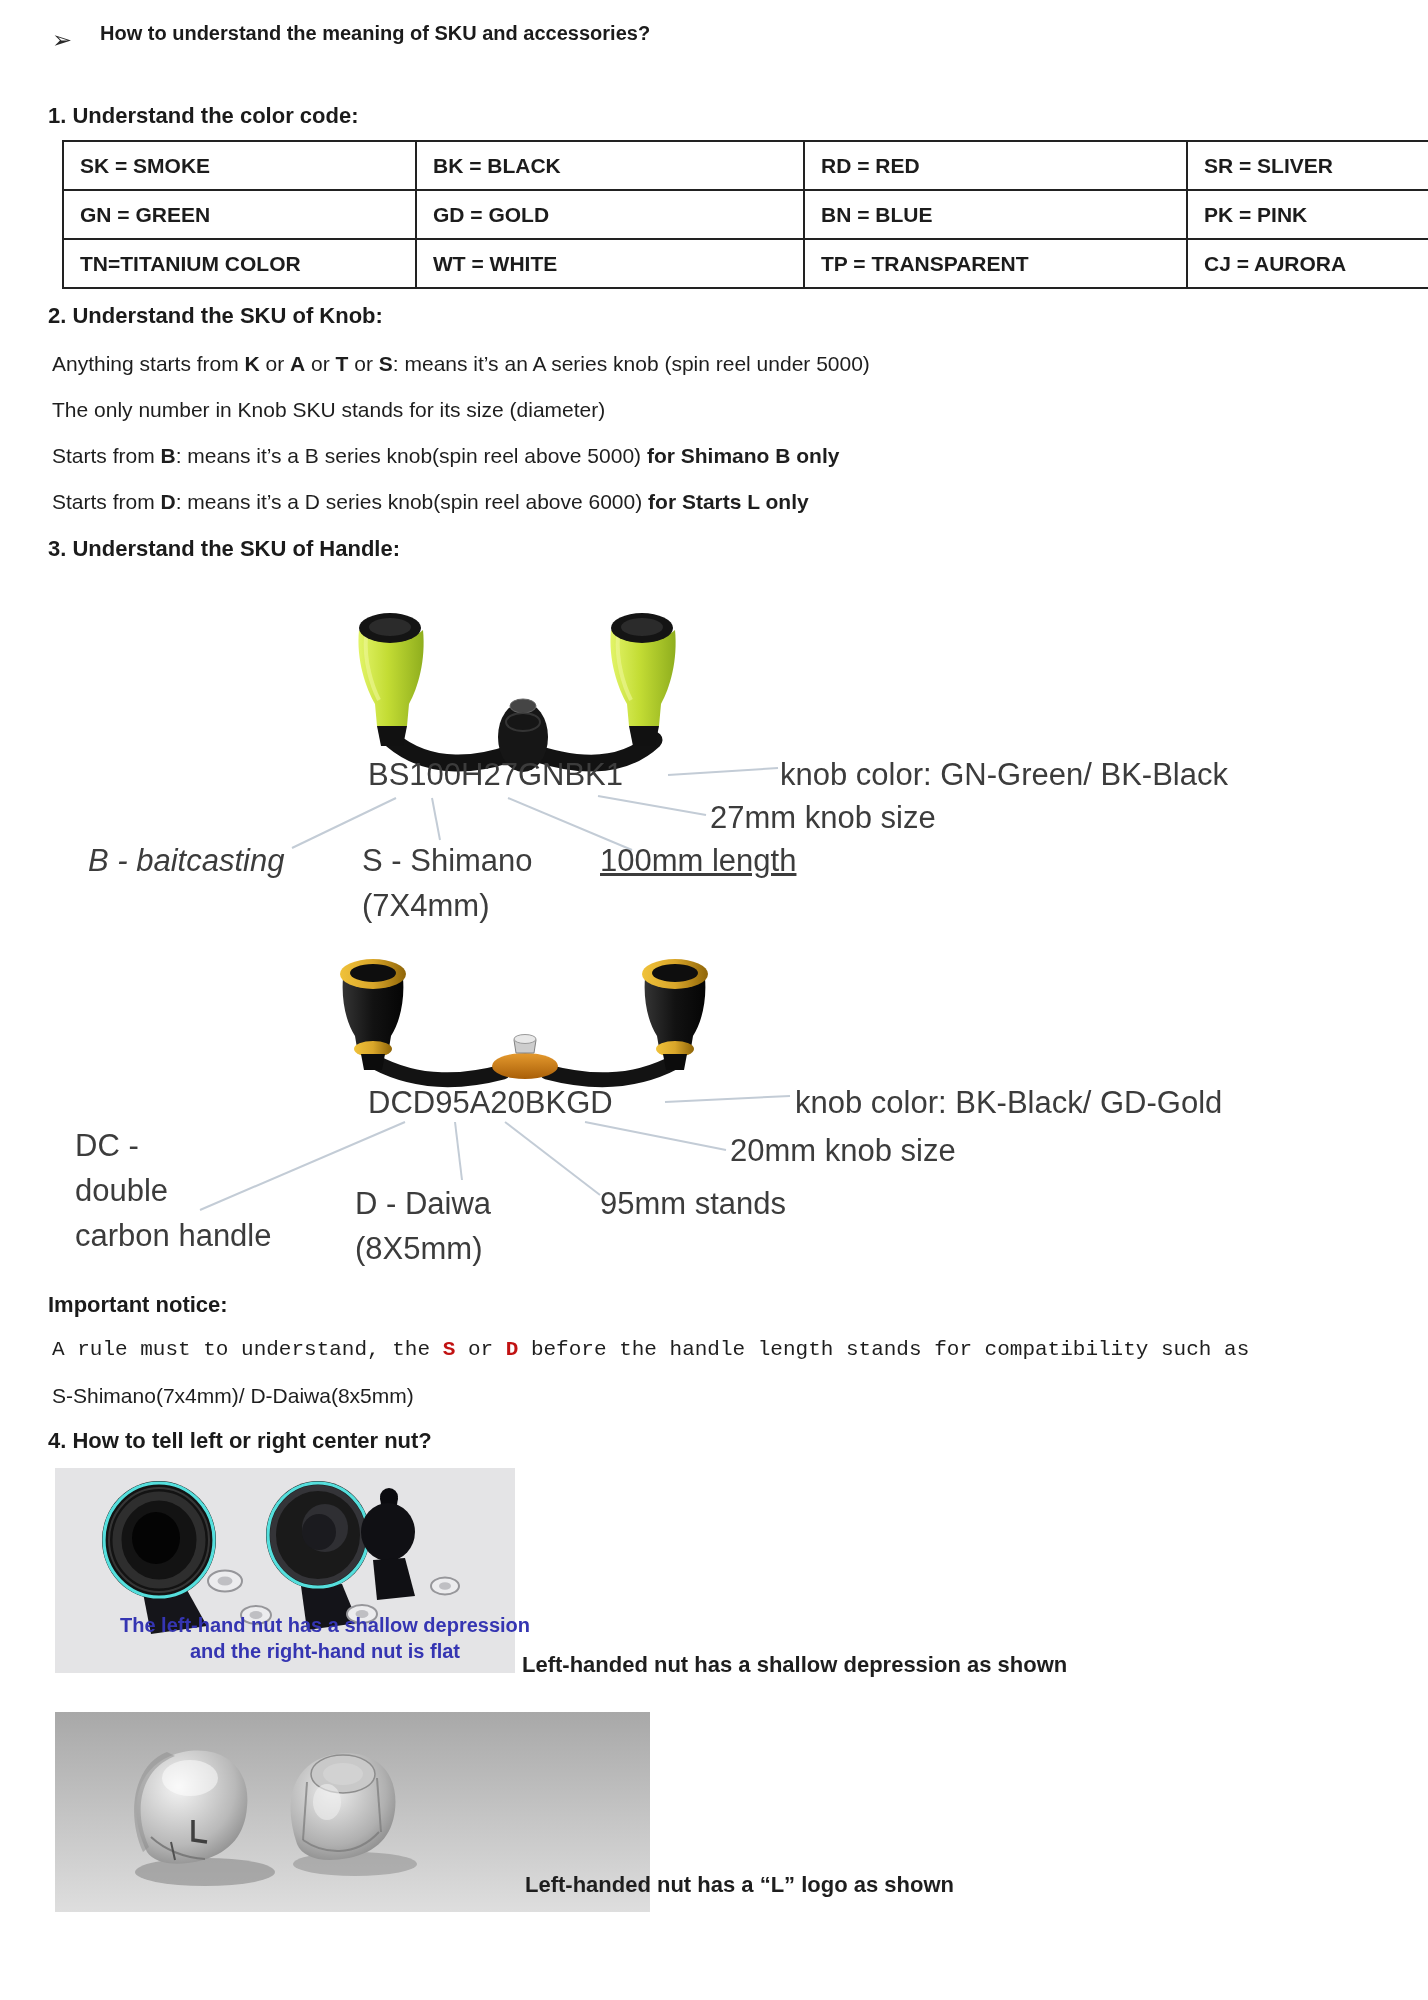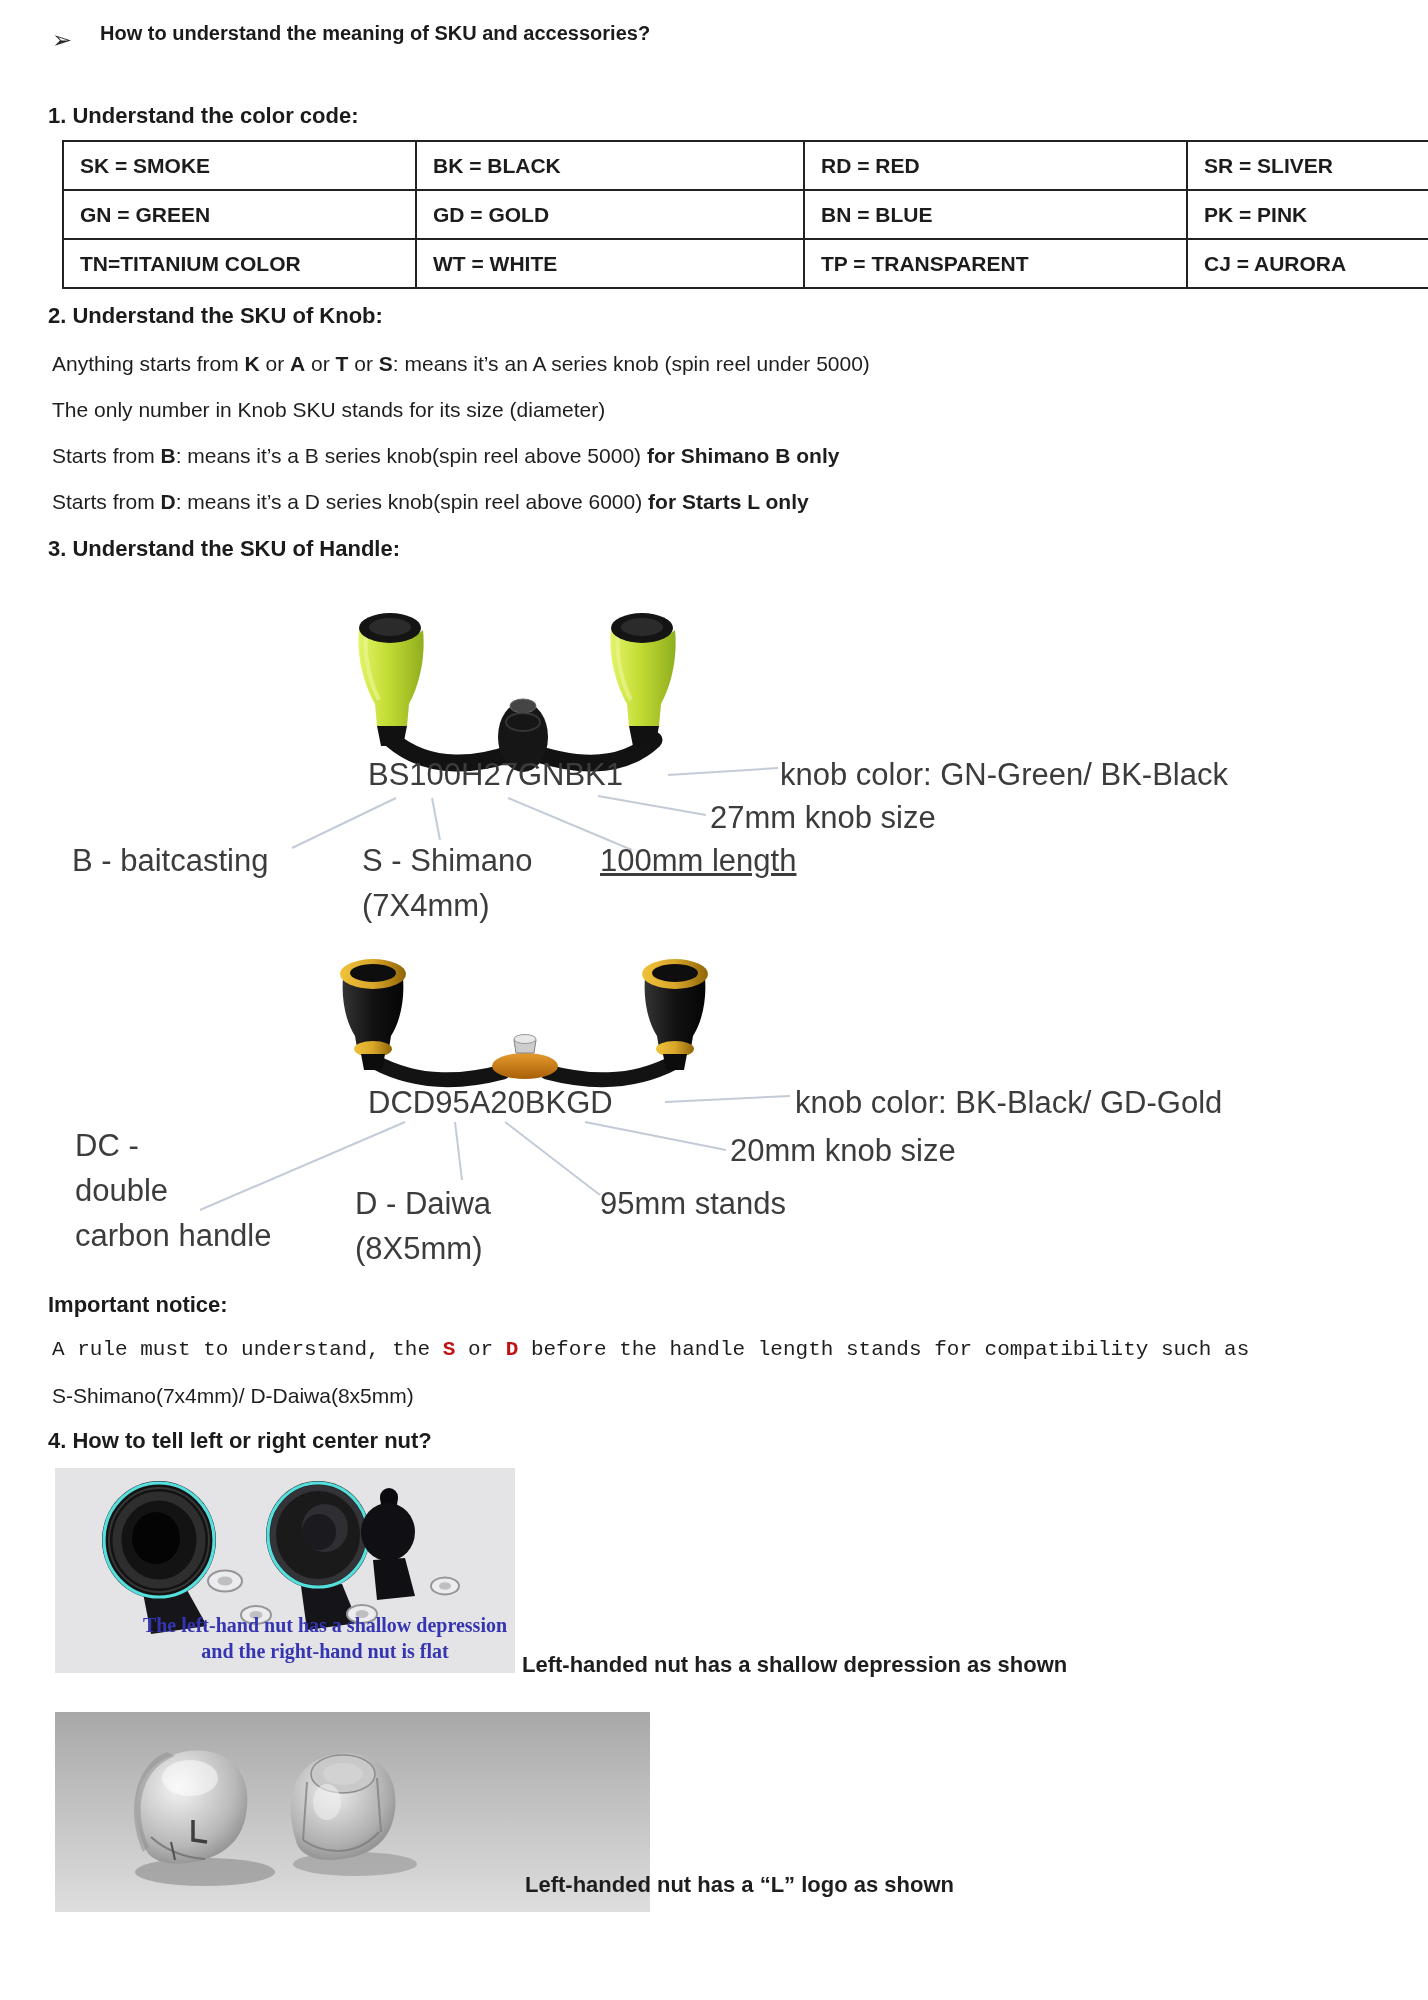--- a/index.html
+++ b/index.html
@@ -101,21 +101,21 @@
       <line x1="508" y1="58" x2="632" y2="110"></line>
       <line x1="432" y1="58" x2="440" y2="100"></line>
       <line x1="396" y1="58" x2="292" y2="108"></line>
     </g>
   </svg>
 
   <div class="abs dlabel" style="left:368px;top:757px;">BS100H27GNBK1</div>
   <div class="abs dlabel" style="left:780px;top:757px;">knob color: GN-Green/ BK-Black</div>
   <div class="abs dlabel" style="left:710px;top:800px;">27mm knob size</div>
   <div class="abs dlabel" style="left:600px;top:843px;text-decoration:underline;">100mm length</div>
-  <div class="abs dlabel" style="left:72px;top:843px;">B - baitcasting</div>
+  <div class="abs dlabel" style="left:88px;top:843px;font-style:italic;">B - baitcasting</div>
   <div class="abs dlabel" style="left:362px;top:843px;">S - Shimano</div>
   <div class="abs dlabel" style="left:362px;top:888px;">(7X4mm)</div>
 
   <svg class="abs photo" style="left:335px;top:952px;" width="380" height="140" viewBox="0 0 380 140">
     <defs>
       <linearGradient id="gGold" x1="0" y1="0" x2="1" y2="0">
         <stop offset="0" stop-color="#f0c23a"></stop>
           <stop offset="0.5" stop-color="#d9a62a"></stop>
           <stop offset="1" stop-color="#8f6508"></stop>
       </linearGradient>
@@ -172,21 +172,21 @@
   <div class="abs dlabel" style="left:75px;top:1218px;">carbon handle</div>
   <div class="abs dlabel" style="left:355px;top:1186px;">D - Daiwa</div>
   <div class="abs dlabel" style="left:355px;top:1231px;">(8X5mm)</div>
 
   <div class="abs h" style="left:48px;top:1292px;">Important notice:</div>
   <div class="abs body-line" style="left:52px;top:1338px;font-family:Liberation Mono, monospace;"><span>A rule must to understand, the </span><span class="b r">S</span><span> or </span><span class="b r">D</span><span> before the handle length stands for compatibility such as</span></div>
   <div class="abs body-line" style="left:52px;top:1384px;">S-Shimano(7x4mm)/ D-Daiwa(8x5mm)</div>
 
   <div class="abs h" style="left:48px;top:1428px;">4. How to tell left or right center nut?</div>
 
-  <div class="abs" style="left:55px;top:1468px;width:540px;height:205px;font-family:Liberation Serif, serif;">
+  <div class="abs" style="left:55px;top:1468px;width:540px;height:205px;">
     <svg class="photo" width="460" height="205" viewBox="0 0 460 205">
       <rect x="0" y="0" width="460" height="205" fill="#e4e4e6"></rect>
 
       <polygon points="88,125 132,122 152,158 96,166" fill="#15151a"></polygon>
       <ellipse cx="104" cy="72" rx="57" ry="59" fill="#131313"></ellipse>
       <ellipse cx="104" cy="72" rx="42" ry="44" fill="none" stroke="#2e2e2e" stroke-width="9"></ellipse>
       <ellipse cx="101" cy="70" rx="24" ry="26" fill="#040404"></ellipse>
       <ellipse cx="104" cy="72" rx="50" ry="52" fill="none" stroke="#464646" stroke-width="2" opacity="0.7"></ellipse>
       <ellipse cx="104" cy="72" rx="55" ry="57" fill="none" stroke="#55dfdd" stroke-width="3.2"></ellipse>
       <ellipse cx="170" cy="113" rx="17" ry="10.5" fill="#ececee" stroke="#96969a" stroke-width="2"></ellipse>

